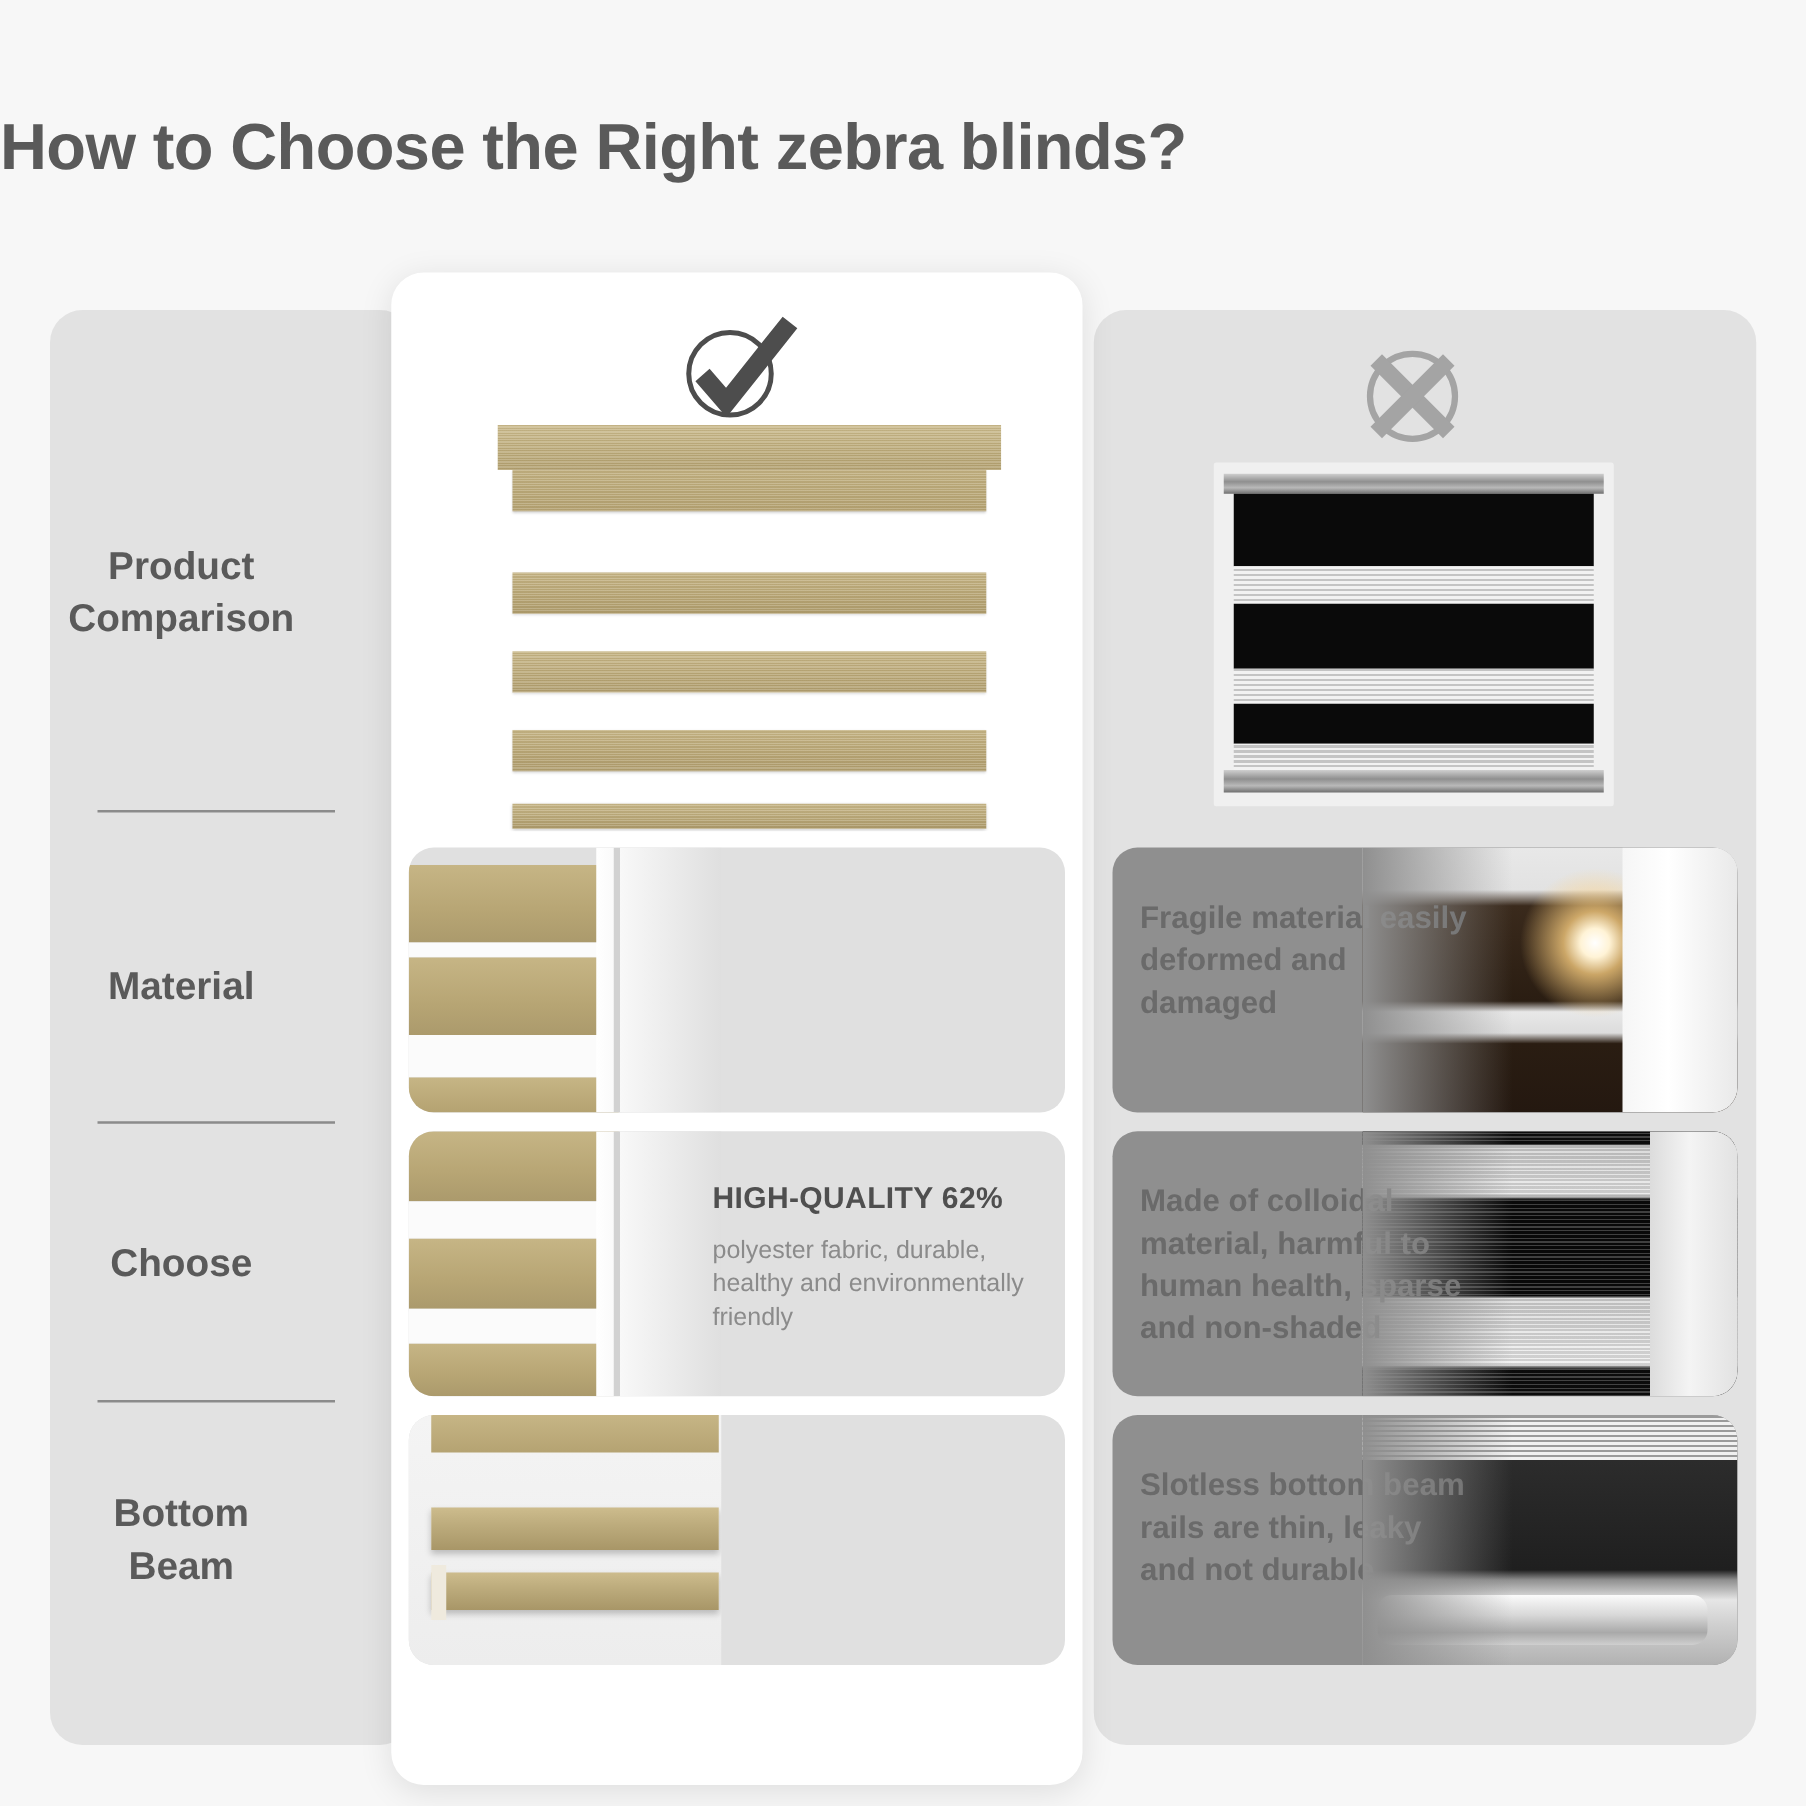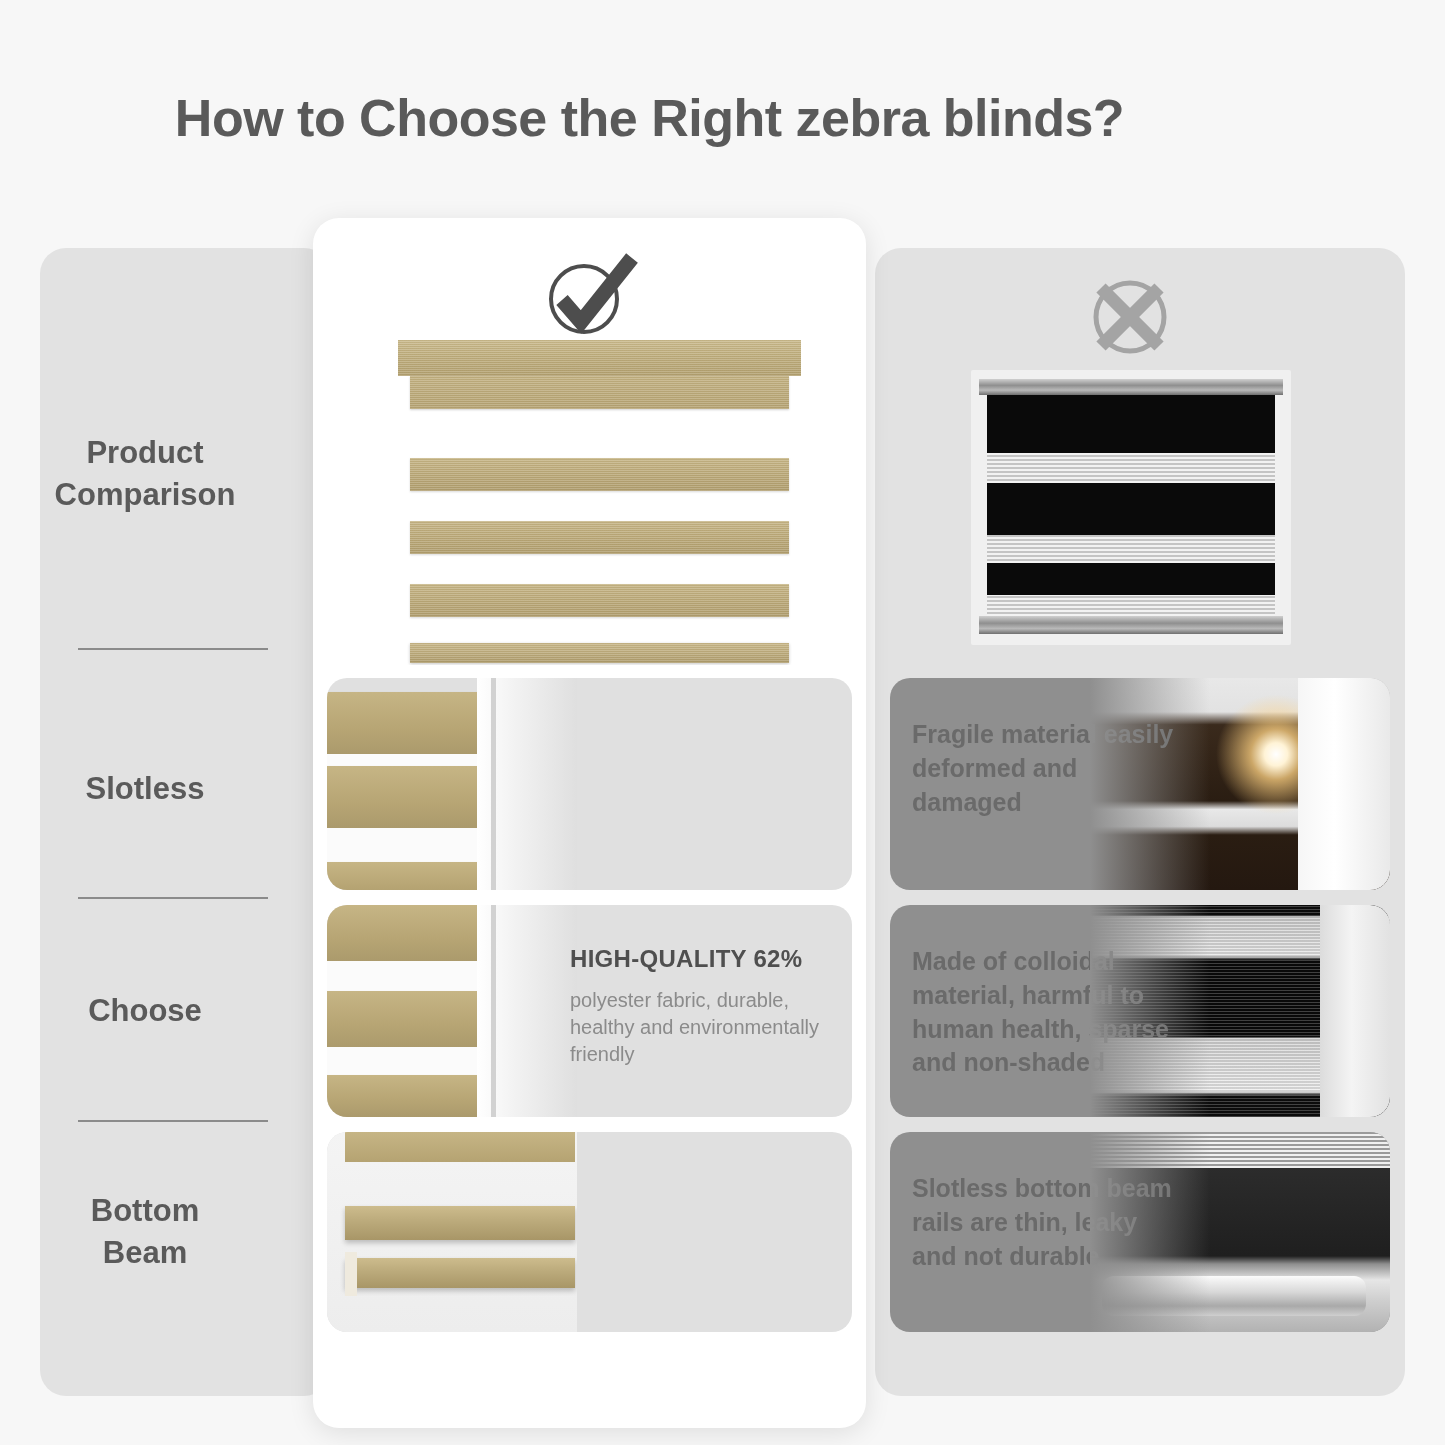--- a/index.html
+++ b/index.html
@@ -5,21 +5,20 @@
   html,body{margin:0;padding:0;}
   body{
     width:1445px;height:1445px;
     background:#f7f7f7;
     font-family:"Liberation Sans", sans-serif;
     overflow:hidden;
     position:relative;
   }
   .page-title{
     position:absolute;left:0;top:88px;width:1299px;
-    text-align:center;
     font-size:52px;font-weight:bold;color:#5a5a5a;
     letter-spacing:-0.5px;
   }
 
   
   .left-panel{
     position:absolute;left:40px;top:248px;width:290px;height:1148px;
     background:#e2e2e2;border-radius:26px;
   }
   .right-panel{
@@ -227,21 +226,21 @@
 
 <div class="page-title">How to Choose the Right zebra blinds?</div>
 
 <div class="left-panel"></div>
 
 <div class="side-row r0">
   <span>Product<br>Comparison</span>
 </div>
 <div class="side-div d0"></div>
 
-<div class="side-row r1">Slotless</div>
+<div class="side-row r1">Material</div>
 <div class="side-div d1"></div>
 
 <div class="side-row r2">Choose</div>
 <div class="side-div d2"></div>
 
 <div class="side-row r3">
   <span>Bottom<br>Beam</span>
 </div>
 
 <div class="right-panel"></div>

